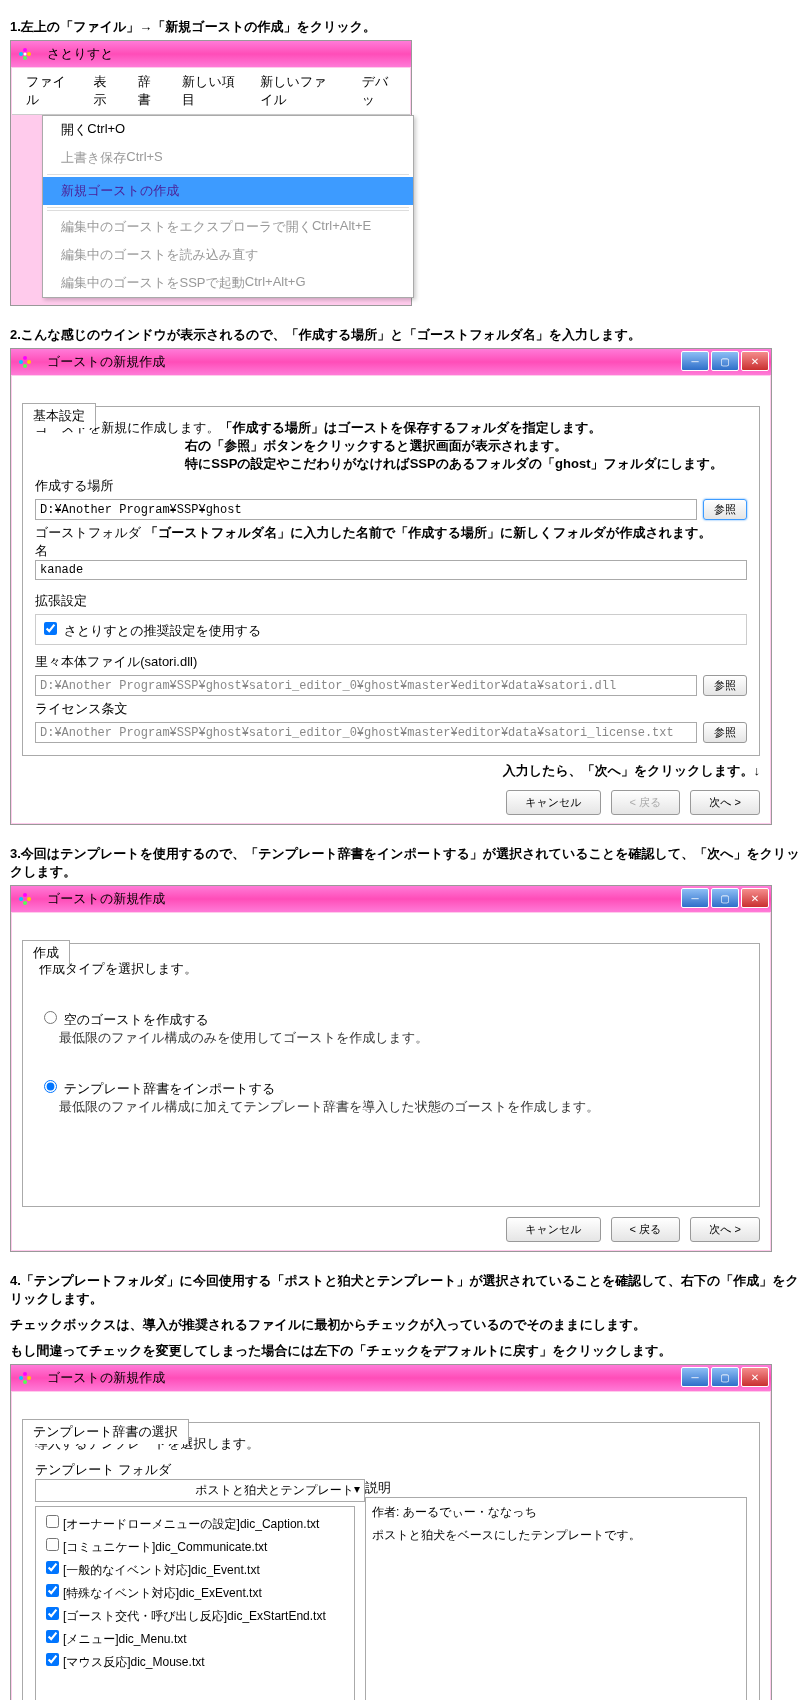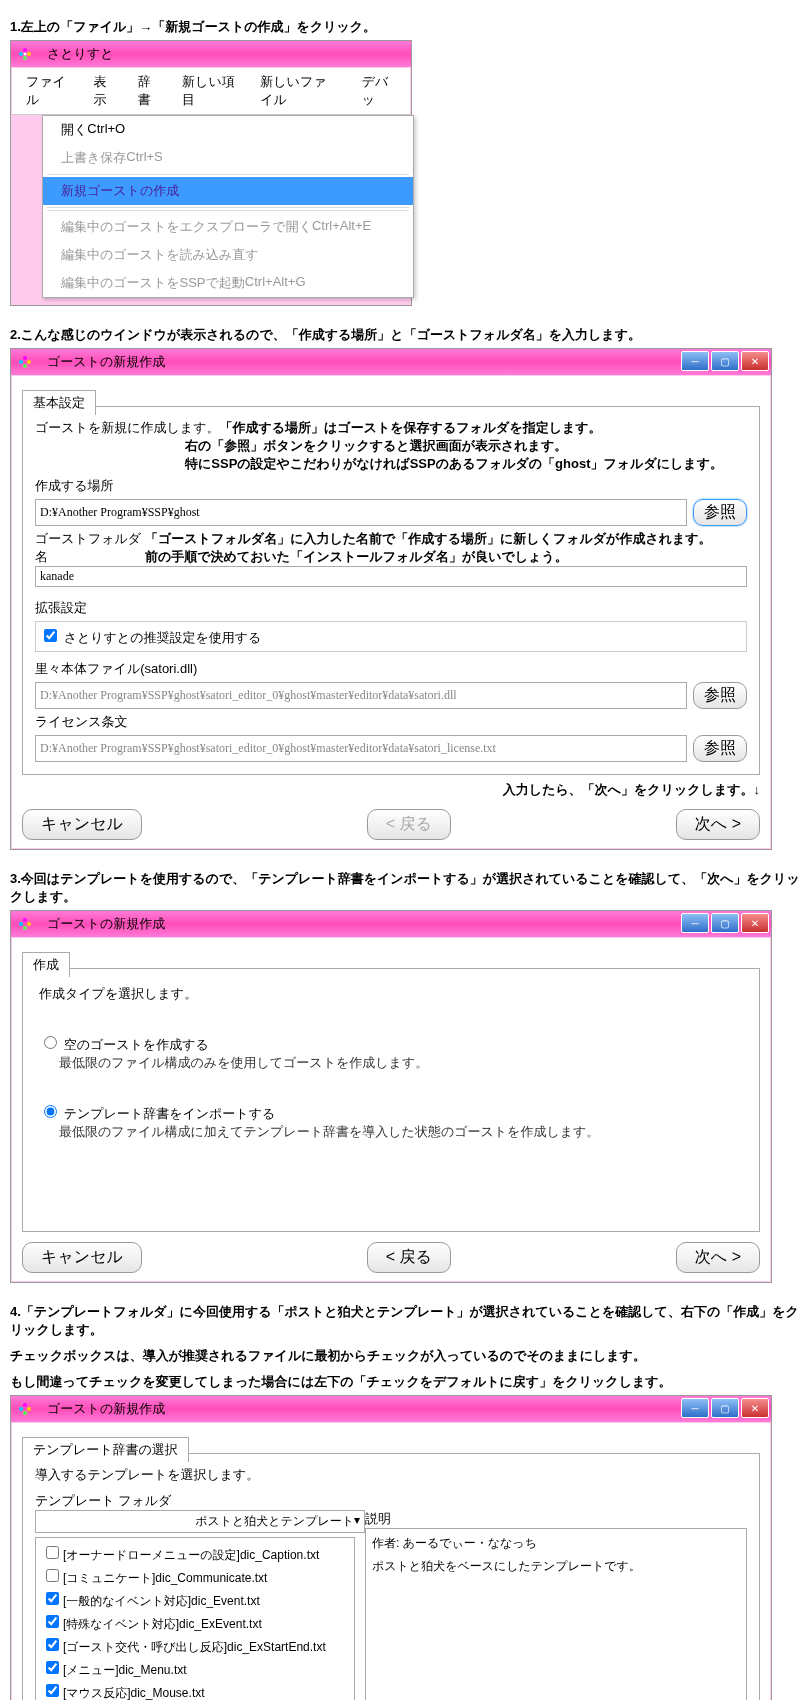--- a/index.html
+++ b/index.html
@@ -22,32 +22,32 @@
 .menubar span{padding:3px 10px}
 
 
 .dropdown{position:relative;border:1px solid #aaa;background:#fff;box-shadow:2px 2px 4px rgba(0,0,0,.2);width:370px;margin-left:30px}
 .dropdown-row{display:flex;justify-content:flex-start;padding:5px 20px 5px 18px}
 .dropdown-row.hl{background:#3d9bff;color:#4c1d95}
 .dropdown-row.dim{color:#999}
 .dropdown-sep{border-top:1px solid #ddd;margin:2px 4px}
 
 
-.tab{display:inline-block;border:1px solid #aaa;border-bottom:none;padding:3px 10px;background:#fff;position:relative;top:6px}
+.tab{display:inline-block;border:1px solid #aaa;border-bottom:none;padding:3px 10px;background:#fff;position:relative;top:19px}
 .tabstrip{border-bottom:1px solid #aaa;height:22px}
 
 
 .field-row{margin:4px 0}
-.text-input{border:1px solid #aaa;padding:2px 4px;background:#fff;font-family:Liberation Serif, serif;font-size:12px}
-.btn{border:1px solid #999;background:linear-gradient(#fff,#e5e5e5);padding:4px 18px;border-radius:10px;font-size:16px}
+.text-input{border:1px solid #aaa;padding:2px 4px;background:#fff;font-family:Liberation Mono, monospace;font-size:12px}
+.btn{border:1px solid #999;background:linear-gradient(#fff,#e5e5e5);padding:4px 18px;border-radius:3px;font-size:11px}
 .btn.small{padding:2px 10px}
 .btn.hl{border:1px solid #3d9bff;box-shadow:0 0 2px #3d9bff}
 
 
-.btn-row{display:flex;justify-content:space-between;gap:10px;margin-top:10px}
+.btn-row{display:flex;justify-content:flex-end;gap:10px;margin-top:10px}
 
 
 .cb-list{border:1px solid #aaa;padding:4px;height:200px;overflow:auto;font-size:12px}
 .cb-row{padding:1px 2px}
 .cb-row input{margin-right:4px}
 
 .two-col{display:flex;gap:10px}
 .col-l{flex:0 0 320px}
 .col-r{flex:1}
 .desc-box{border:1px solid #aaa;padding:6px;height:232px;font-size:12px}
@@ -140,21 +140,20 @@
         <div class="inline-red" style="margin-left:150px">特にSSPの設定やこだわりがなければSSPのあるフォルダの「ghost」フォルダにします。</div>
         <div class="field-row">作成する場所</div>
         <div style="display:flex;gap:6px">
           <input class="text-input" style="flex: 1 1 0%;" value="D:¥Another Program¥SSP¥ghost">
           <button class="btn small hl">参照</button>
         </div>
         <div style="display:flex;align-items:flex-start;margin-top:4px">
           <span style="width:110px">ゴーストフォルダ名</span>
           <div style="flex:1">
             <div class="inline-red">「ゴーストフォルダ名」に入力した名前で「作成する場所」に新しくフォルダが作成されます。</div>
-            <div class="inline-red">前の手順で決めておいた「インストールフォルダ名」が良いでしょう。</div>
           </div>
         </div>
         <input class="text-input" style="width: 100%; box-sizing: border-box;" value="kanade">
         <div class="field-row" style="margin-top:12px">拡張設定</div>
         <div style="border:1px solid #ccc;padding:4px"><label><input type="checkbox" checked="" style=""> <span>さとりすとの推奨設定を使用する</span></label></div>
         <div class="field-row" style="margin-top:8px">里々本体ファイル(satori.dll)</div>
         <div style="display:flex;gap:6px">
           <input class="text-input" style="flex: 1 1 0%; color: rgb(136, 136, 136);" readonly="" value="D:¥Another Program¥SSP¥ghost¥satori_editor_0¥ghost¥master¥editor¥data¥satori.dll">
           <button class="btn small">参照</button>
         </div>

